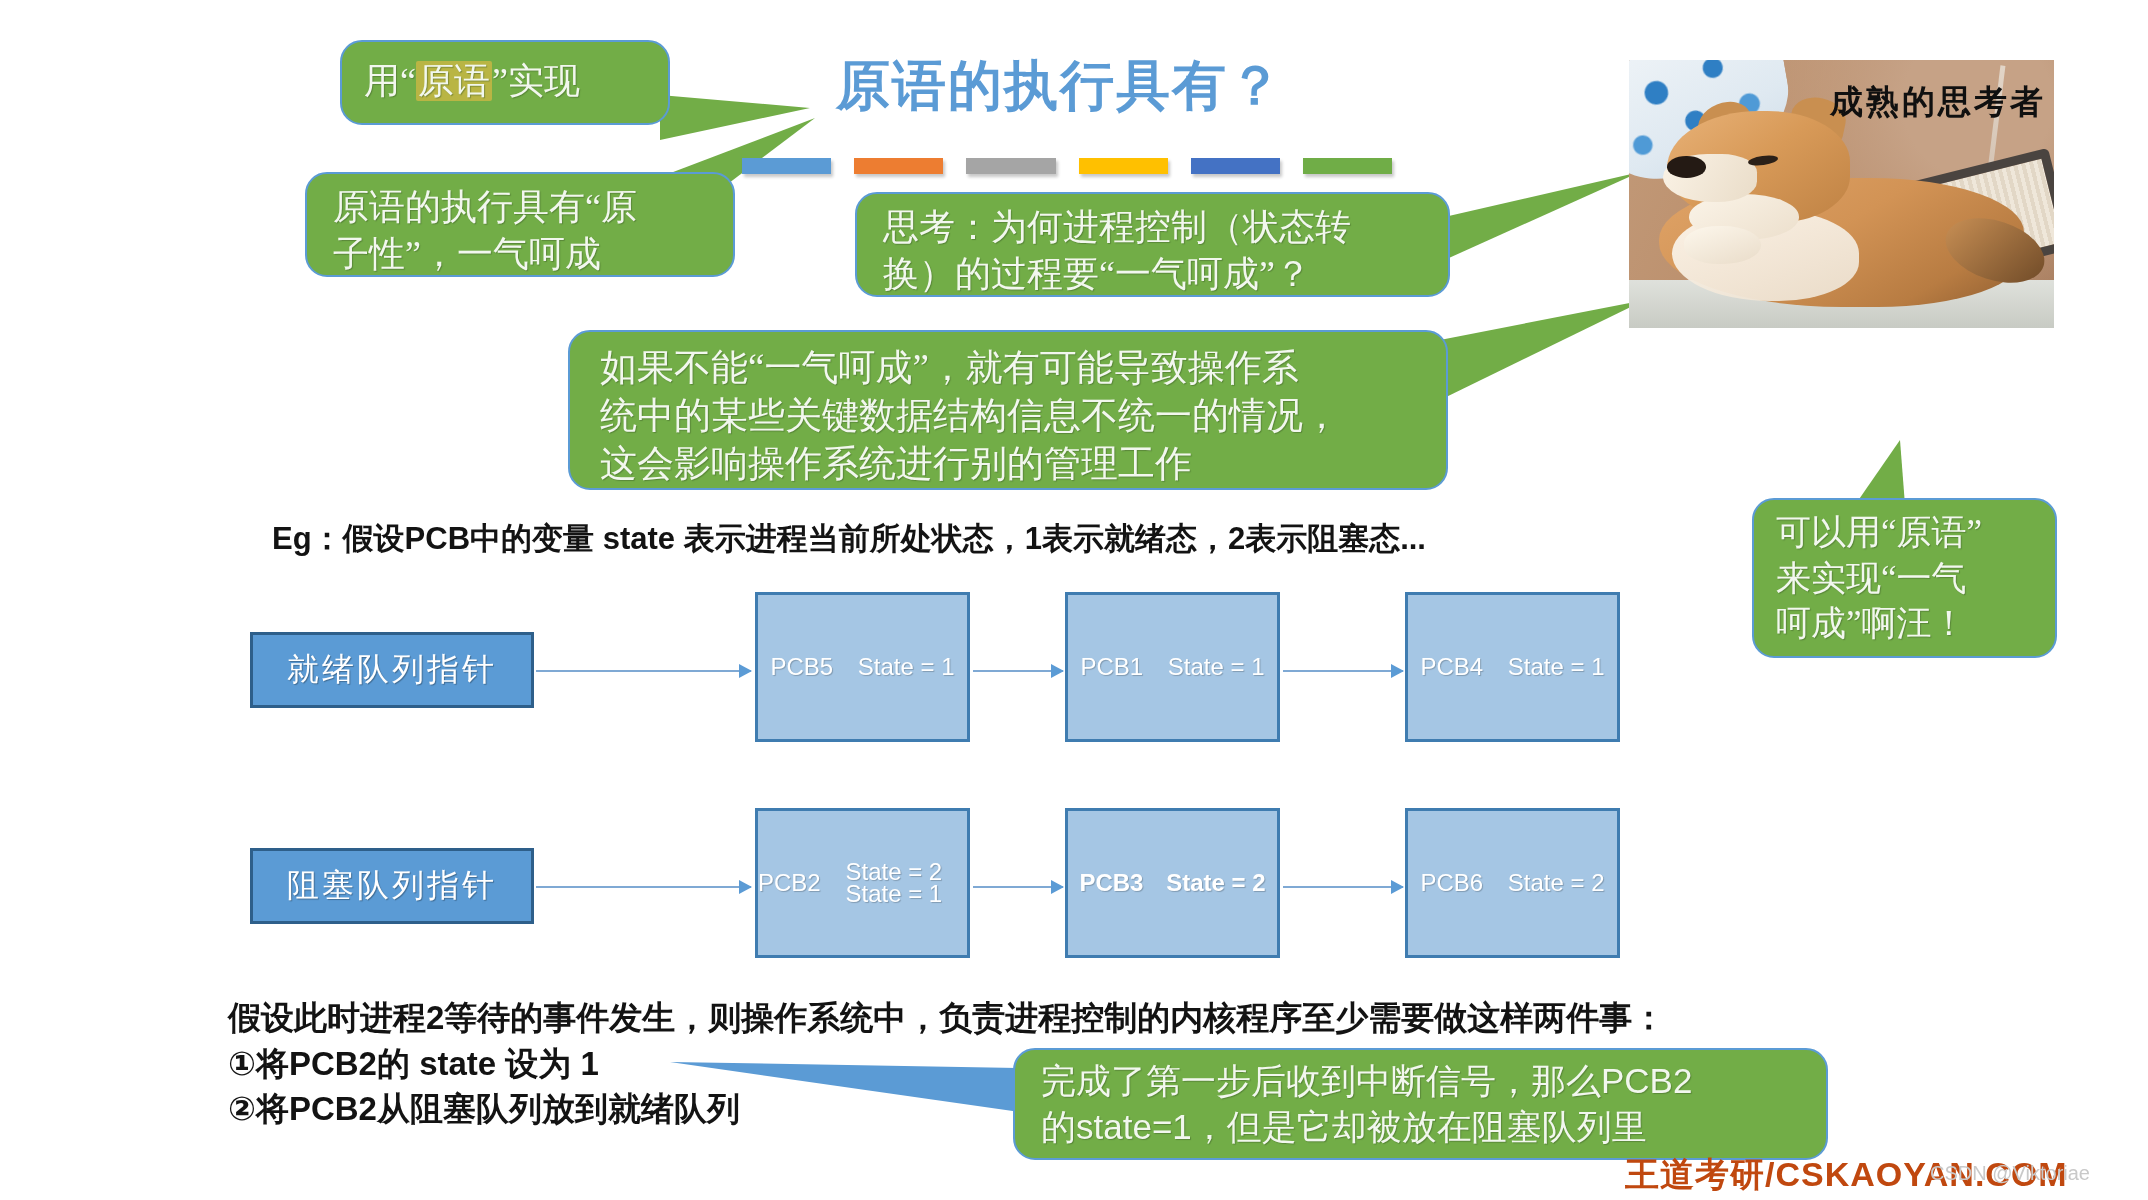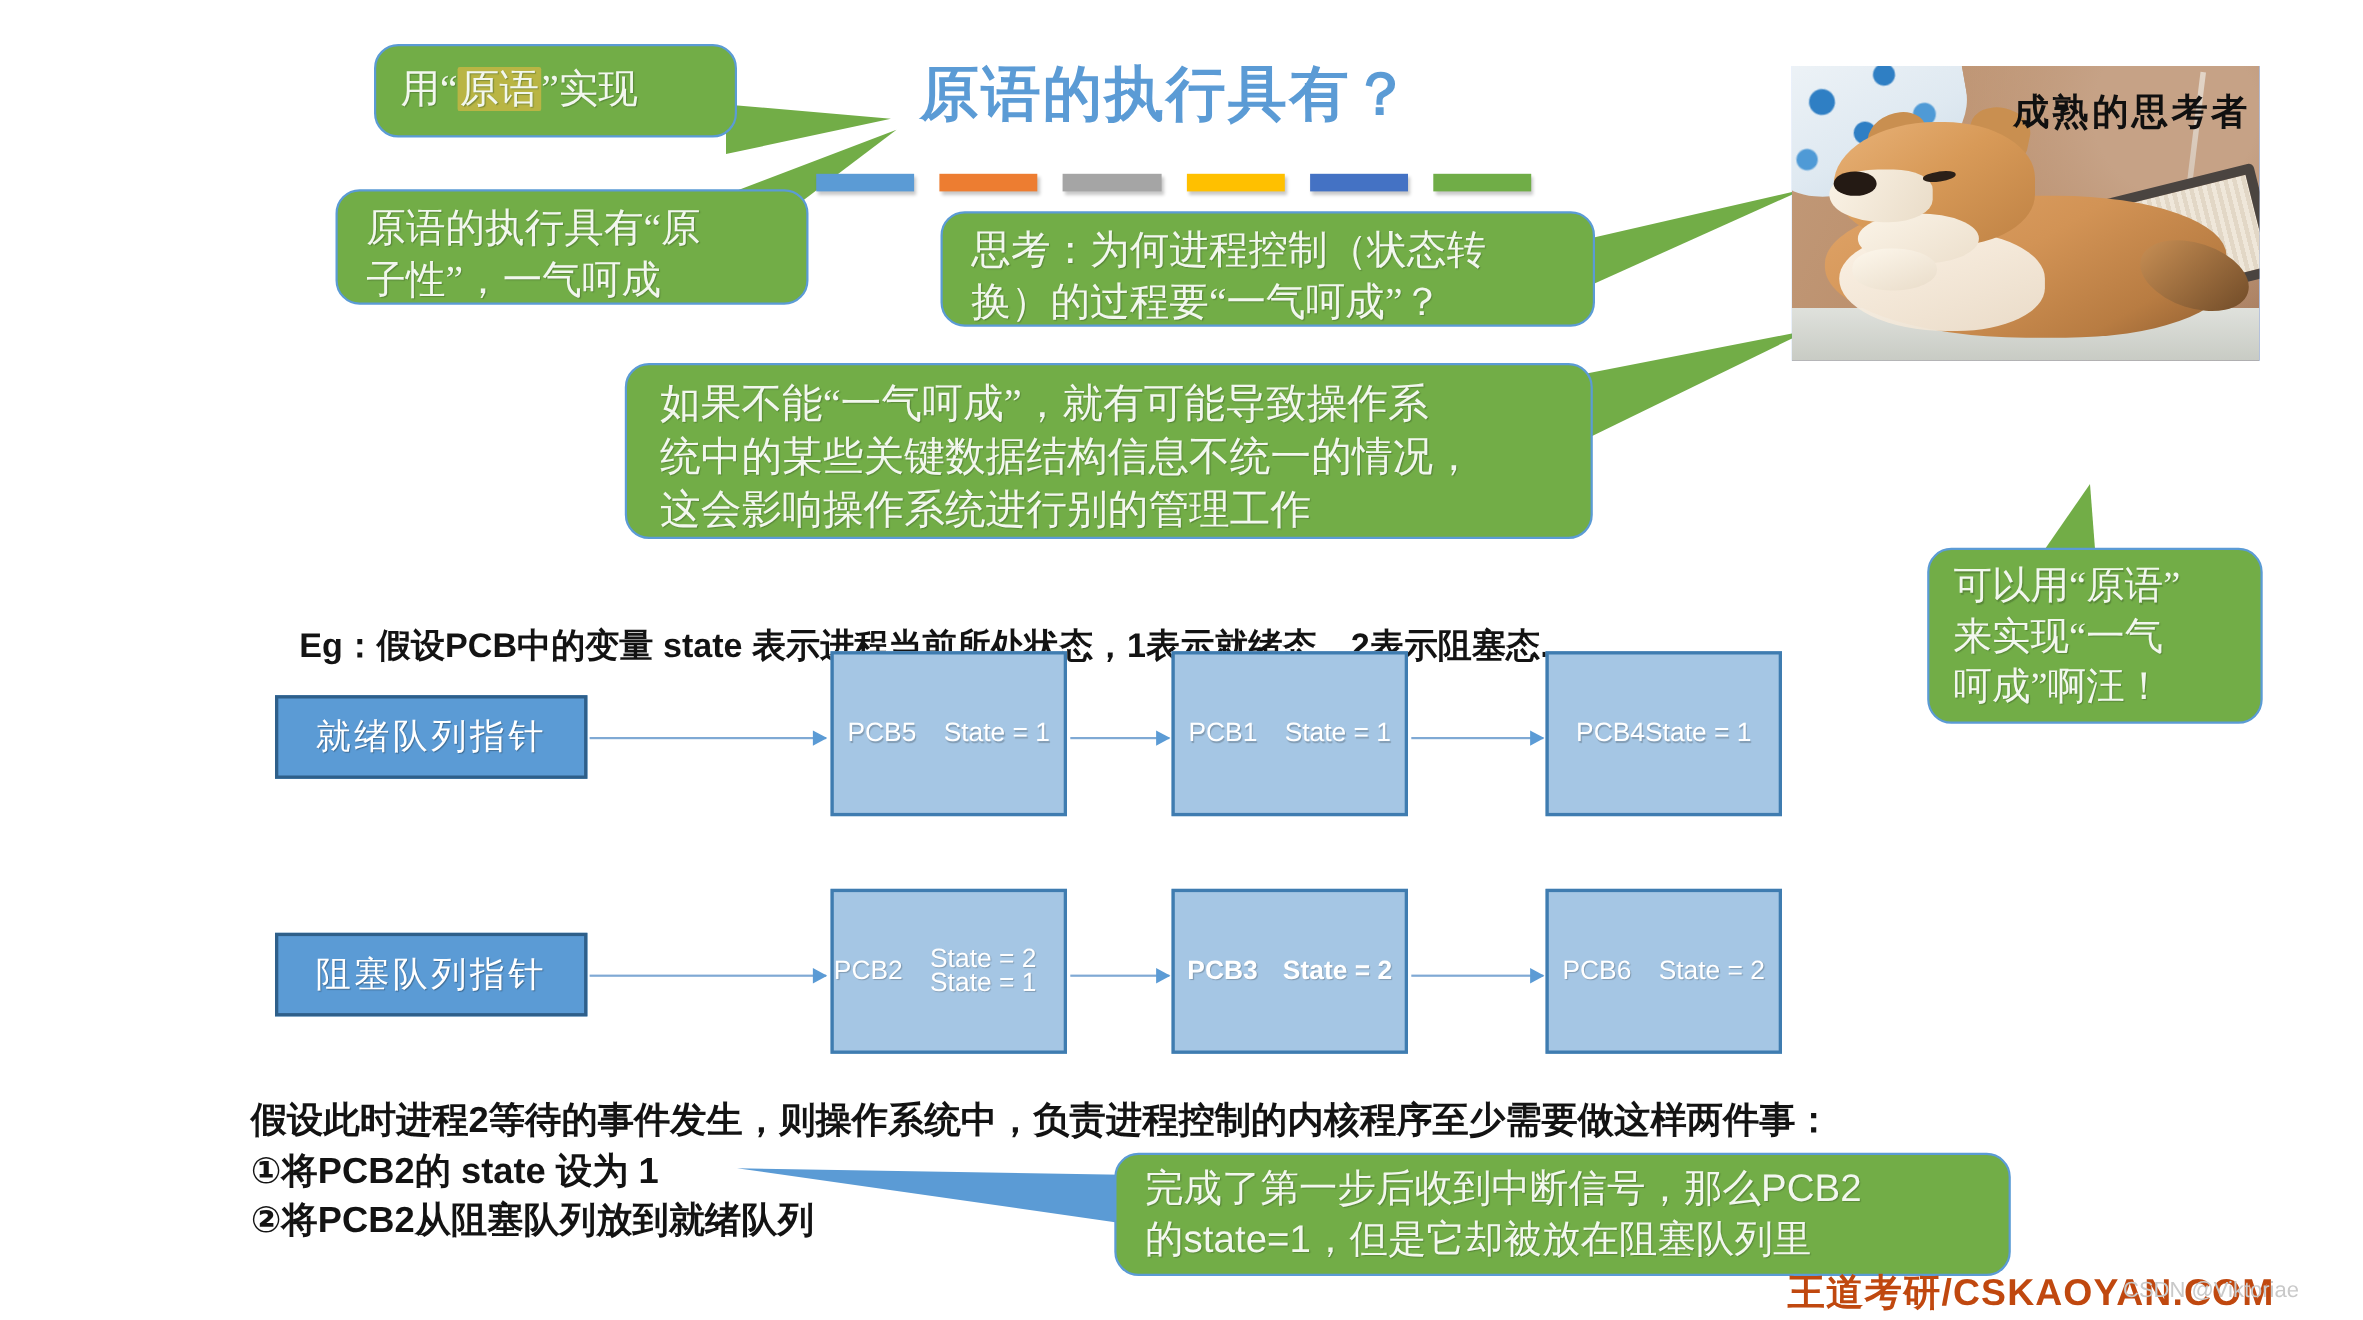--- a/index.html
+++ b/index.html
@@ -89,21 +89,21 @@
     border-radius:45% 50% 50% 45%;background:linear-gradient(160deg,#fdf7ec,#e9dcc9);}
   .photo .caption{
     position:absolute;right:8px;top:20px;color:#101010;
     font-family:"Liberation Serif","DejaVu Serif",serif;
     font-weight:bold;font-size:33px;letter-spacing:3px;white-space:nowrap;}
 
   
   .eg{
     position:absolute;left:272px;top:518px;
     font-family:"Liberation Sans","DejaVu Sans",sans-serif;
-    font-weight:bold;font-size:31px;color:#131313;white-space:nowrap;margin-top:48px;
+    font-weight:bold;font-size:31px;color:#131313;white-space:nowrap;
   }
   .bottomtext{
     position:absolute;left:228px;top:995px;
     font-family:"Liberation Sans","DejaVu Sans",sans-serif;
     font-weight:bold;font-size:33px;color:#131313;line-height:1.38;
   }
   .bottomtext span{display:block;white-space:nowrap;}
 
   
   .ptr{
@@ -240,21 +240,21 @@
 
   <div class="arrow" style="left:973px;top:670px;width:90px;"></div>
 
   <div class="pcb" style="left:1065px;top:592px;">
     <span>PCB1</span>
     <span>State = 1</span>
   </div>
 
   <div class="arrow" style="left:1283px;top:670px;width:120px;"></div>
 
-  <div class="pcb" style="left:1405px;top:592px;justify-content:center;">
+  <div class="pcb" style="left:1405px;top:592px;">
     <span>PCB4</span>
     <span>State = 1</span>
   </div>
 
   <div class="ptr" style="left:250px;top:848px;">
       <span>阻塞队列指针</span>
     </div>
 
   <div class="arrow" style="left:536px;top:886px;width:215px;"></div>
 

